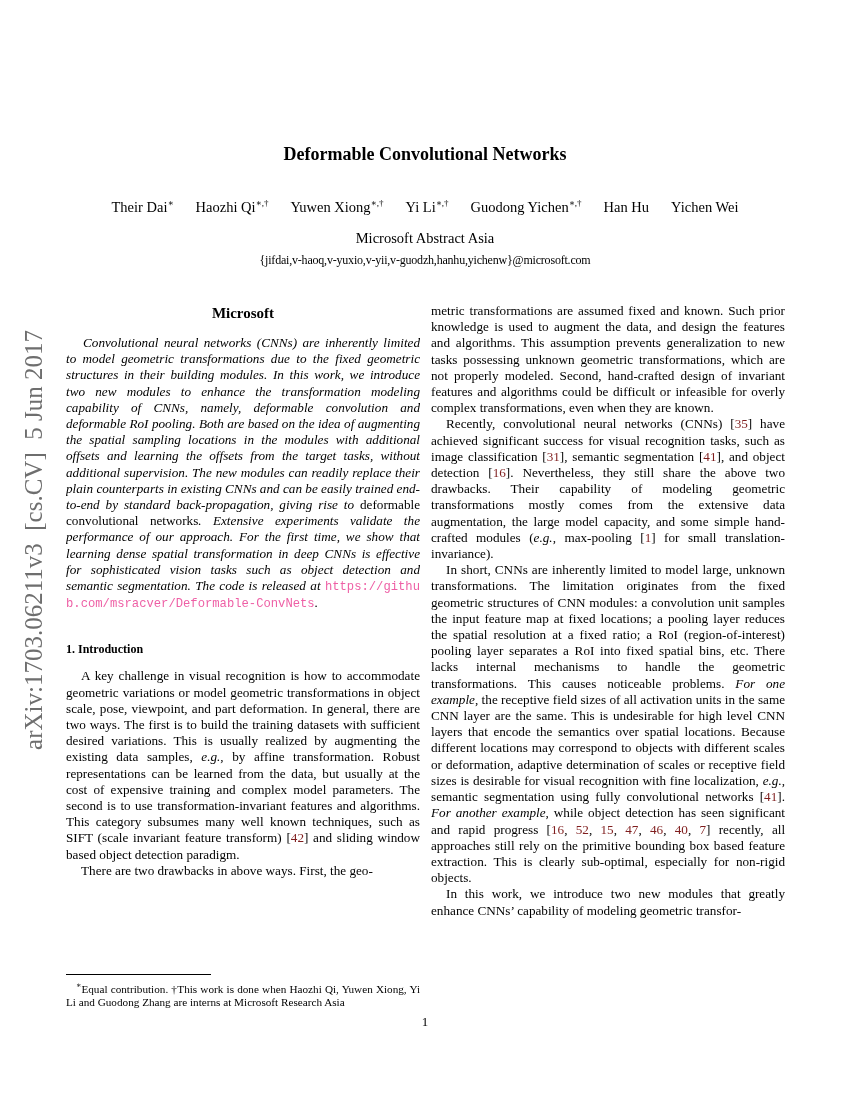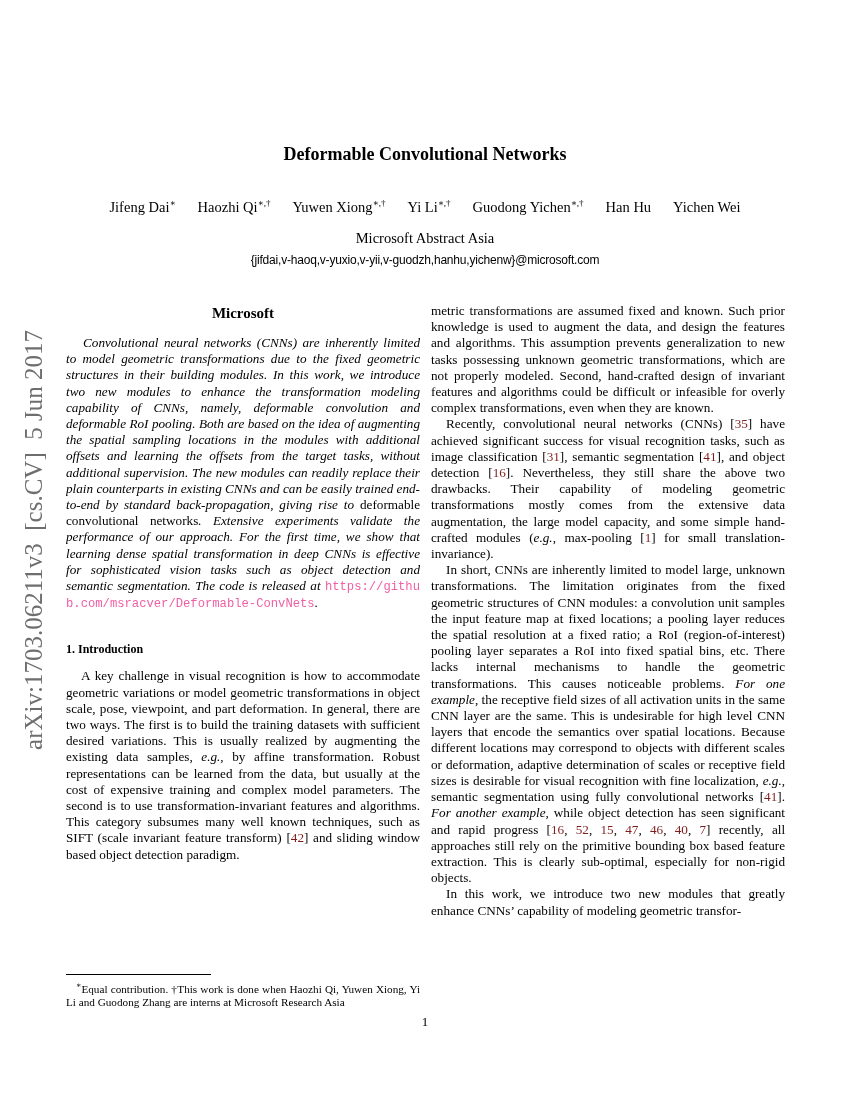--- a/index.html
+++ b/index.html
@@ -52,21 +52,21 @@
     gap: 22px;
   }
   .author sup { font-size: 9px; line-height: 0; }
   .affiliation {
     margin-top: 13px;
     font-size: 14.5px;
     line-height: 18px;
   }
   .email {
     margin-top: 6px;
-    font-family: Liberation Sans, sans-serif;
+    font-family: Liberation Serif, serif;
     font-size: 12px;
     line-height: 15px;
     letter-spacing: -0.2px;
   }
 
   
   .columns {
     position: absolute;
     top: 303px;
     left: 66px;
@@ -150,40 +150,41 @@
 </head>
 <body>
 
 <div class="page">
 
   <div class="arxiv-banner">arXiv:1703.06211v3  [cs.CV]  5 Jun 2017</div>
 
   <div class="header">
     <h1 class="paper-title">Deformable Convolutional Networks</h1>
     <div class="authors">
-      <span class="author"><span>Jifeng Dai</span><sup>∗</sup></span>
+      <span class="author"><span>Their Dai</span><sup>∗</sup></span>
       <span class="author"><span>Haozhi Qi</span><sup>∗,†</sup></span>
       <span class="author"><span>Yuwen Xiong</span><sup>∗,†</sup></span>
       <span class="author"><span>Yi Li</span><sup>∗,†</sup></span>
       <span class="author"><span>Guodong Yichen</span><sup>∗,†</sup></span>
       <span class="author"><span>Han Hu</span><sup></sup></span>
       <span class="author"><span>Yichen Wei</span><sup></sup></span>
     </div>
     <div class="affiliation">Microsoft Abstract Asia</div>
     <div class="email">{jifdai,v-haoq,v-yuxio,v-yii,v-guodzh,hanhu,yichenw}@microsoft.com</div>
   </div>
 
   <div class="columns">
 
     <div class="col">
       <h2 class="abstract-head">Microsoft</h2>
       <p class="body-par abstract-par"><span class="seg-n">Convolutional neural networks (CNNs) are inherently limited to model geometric transformations due to the fixed geometric structures in their building modules. In this work, we introduce two new modules to enhance the transformation modeling capability of CNNs, namely, deformable convolution and deformable RoI pooling. Both are based on the idea of augmenting the spatial sampling locations in the modules with additional offsets and learning the offsets from the target tasks, without additional supervision. The new modules can readily replace their plain counterparts in existing CNNs and can be easily trained end-to-end by standard back-propagation, giving rise to </span><span class="seg-rm">deformable convolutional networks</span><span class="seg-n">. Extensive experiments validate the performance of our approach. For the first time, we show that learning dense spatial transformation in deep CNNs is effective for sophisticated vision tasks such as object detection and semantic segmentation. The code is released at </span><span class="seg-u">https://github.com/msracver/Deformable-ConvNets</span><span class="seg-n">.</span></p>
 
       <h2 class="section-head">1. Introduction</h2>
       <p class="body-par"><span class="seg-n">A key challenge in visual recognition is how to accommodate geometric variations or model geometric transformations in object scale, pose, viewpoint, and part deformation. In general, there are two ways. The first is to build the training datasets with sufficient desired variations. This is usually realized by augmenting the existing data samples, </span><span class="seg-i">e.g.</span><span class="seg-n">, by affine transformation. Robust representations can be learned from the data, but usually at the cost of expensive training and complex model parameters. The second is to use transformation-invariant features and algorithms. This category subsumes many well known techniques, such as SIFT (scale invariant feature transform) [</span><span class="seg-c">42</span><span class="seg-n">] and sliding window based object detection paradigm.</span></p>
+      <p class="body-par"><span class="seg-n">There are two drawbacks in above ways. First, the geo-</span></p>
 
       <div class="footnote">
         <div class="footnote-rule"></div>
         <p class="footnote-text"><span class="seg-sup">∗</span><span class="seg-n">Equal contribution. †This work is done when Haozhi Qi, Yuwen Xiong, Yi Li and Guodong Zhang are interns at Microsoft Research Asia</span></p>
       </div>
     </div>
 
     <div class="col">
       <p class="body-par noindent"><span class="seg-n">metric transformations are assumed fixed and known. Such prior knowledge is used to augment the data, and design the features and algorithms. This assumption prevents generalization to new tasks possessing unknown geometric transformations, which are not properly modeled. Second, hand-crafted design of invariant features and algorithms could be difficult or infeasible for overly complex transformations, even when they are known.</span></p>
       <p class="body-par"><span class="seg-n">Recently, convolutional neural networks (CNNs) [</span><span class="seg-c">35</span><span class="seg-n">] have achieved significant success for visual recognition tasks, such as image classification [</span><span class="seg-c">31</span><span class="seg-n">], semantic segmentation [</span><span class="seg-c">41</span><span class="seg-n">], and object detection [</span><span class="seg-c">16</span><span class="seg-n">]. Nevertheless, they still share the above two drawbacks. Their capability of modeling geometric transformations mostly comes from the extensive data augmentation, the large model capacity, and some simple hand-crafted modules (</span><span class="seg-i">e.g.</span><span class="seg-n">, max-pooling [</span><span class="seg-c">1</span><span class="seg-n">] for small translation-invariance).</span></p>

